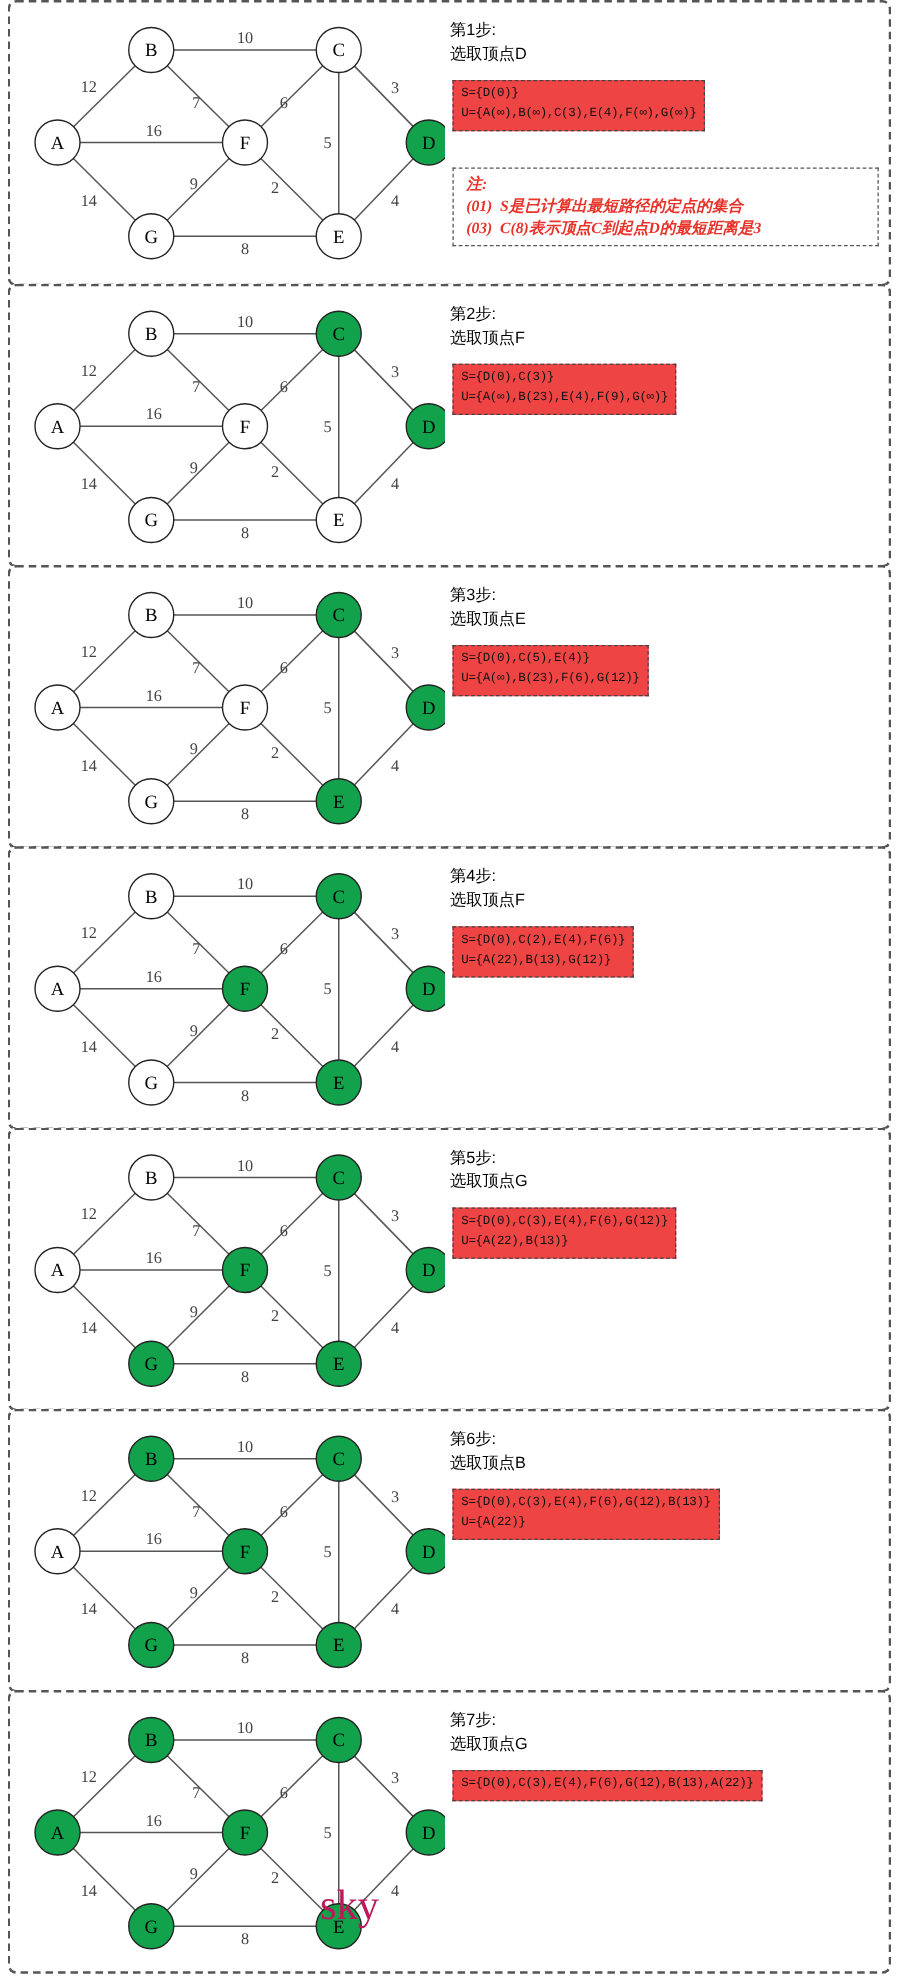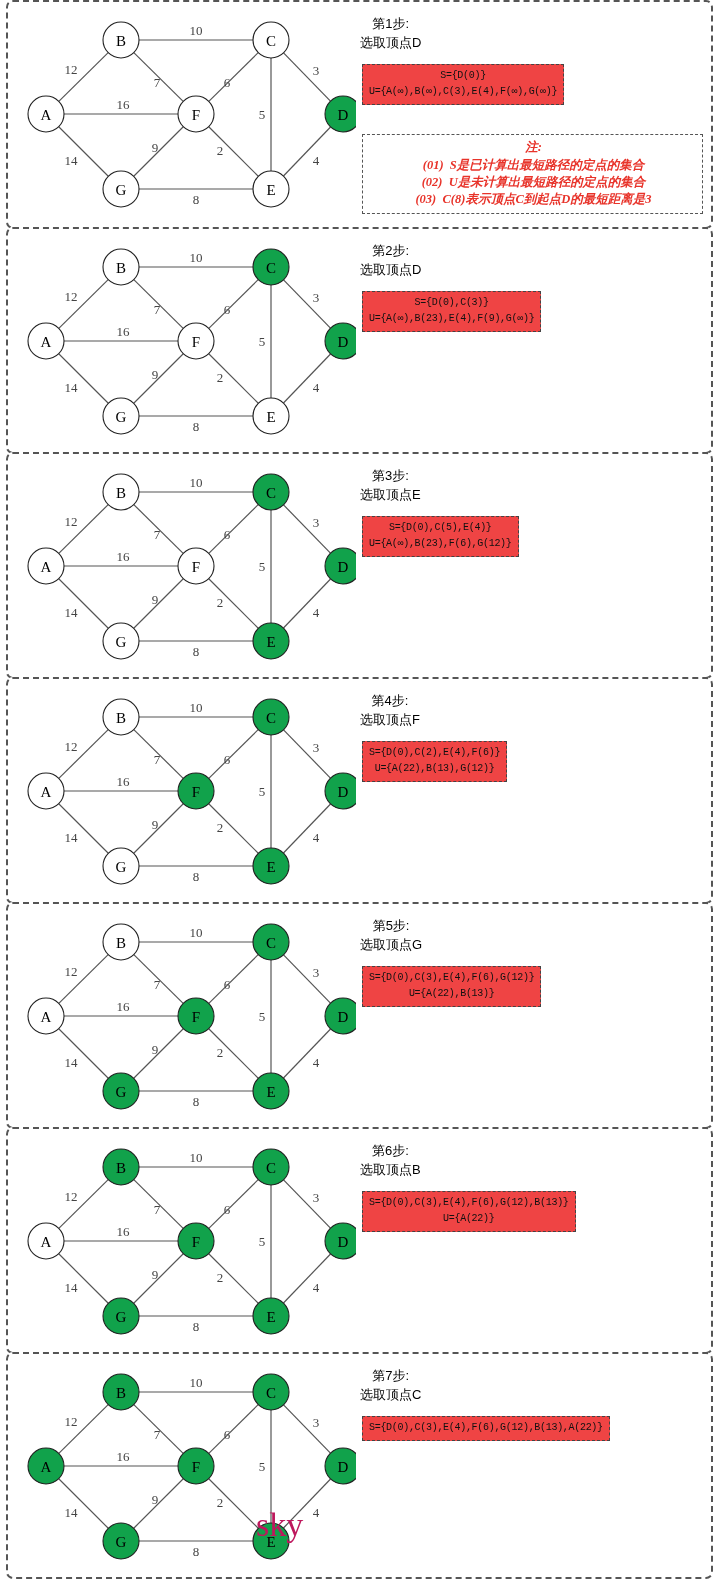--- a/index.html
+++ b/index.html
@@ -20,21 +20,21 @@
     border-radius:7px;
     background:#fff;
   }
   .step-panel + .step-panel{margin-top:-2px;}
 
   .panel-inner{position:relative;width:100%;height:100%;}
 
   .graph-wrap{position:absolute;left:0;top:0;width:348px;height:100%;}
   .graph-svg{position:absolute;left:0;top:0;}
 
-  .right-col{position:absolute;left:352px;top:0;right:0;bottom:0;text-align:center;}
+  .right-col{position:absolute;left:352px;top:0;right:0;bottom:0;}
 
   .step-title{
     position:absolute;
     left:0;top:12px;
     font-family:"Liberation Sans", sans-serif;
     font-size:13px;
     line-height:19px;
     white-space:pre-line;
     color:#000;
   }
@@ -143,21 +143,20 @@
             <text class="node-label" x="113" y="188" fill="#000">G</text>
           </svg>
         </div>
         <div class="right-col">
           <div class="step-title">第1步:
 选取顶点D</div>
           <div class="set-box" style="top: 62px;"><div>S={D(0)}</div><div>U={A(∞),B(∞),C(3),E(4),F(∞),G(∞)}</div></div>
           <div class="note-box" style="top: 132px;">
             <div class="note-title">注:</div>
             <div class="note-line">(01)  S是已计算出最短路径的定点的集合</div>
-            <div class="note-line">(02)  U是未计算出最短路径的定点的集合</div>
             <div class="note-line">(03)  C(8)表示顶点C到起点D的最短距离是3</div>
           </div>
         </div>
       </div>
     </div>
     <div class="step-panel" style="height: 227px;">
       <div class="panel-inner">
         <div class="graph-wrap">
           <svg class="graph-svg" width="348" height="222" viewBox="0 0 348 222">
             <line class="edge" x1="131" y1="38" x2="245" y2="38"></line>
@@ -195,21 +194,21 @@
             <circle class="node" cx="263" cy="187" r="18" fill="#ffffff" stroke="#222222"></circle>
             <text class="node-label" x="263" y="188" fill="#000">E</text>
             <circle class="node" cx="188" cy="112" r="18" fill="#ffffff" stroke="#222222"></circle>
             <text class="node-label" x="188" y="113" fill="#000">F</text>
             <circle class="node" cx="113" cy="187" r="18" fill="#ffffff" stroke="#222222"></circle>
             <text class="node-label" x="113" y="188" fill="#000">G</text>
           </svg>
         </div>
         <div class="right-col">
           <div class="step-title">第2步:
-选取顶点D</div>
+选取顶点F</div>
           <div class="set-box" style="top: 62px;"><div>S={D(0),C(3)}</div><div>U={A(∞),B(23),E(4),F(9),G(∞)}</div></div>
         </div>
       </div>
     </div>
     <div class="step-panel" style="height: 227px;">
       <div class="panel-inner">
         <div class="graph-wrap">
           <svg class="graph-svg" width="348" height="222" viewBox="0 0 348 222">
             <line class="edge" x1="131" y1="38" x2="245" y2="38"></line>
             <line class="edge" x1="50.813055790982084" y1="99.35778495289767" x2="100.18694420901792" y2="50.642215047102326"></line>
@@ -450,19 +449,19 @@
             <circle class="node" cx="263" cy="187" r="18" fill="#11a24b" stroke="#222222"></circle>
             <text class="node-label" x="263" y="188" fill="#000">E</text>
             <circle class="node" cx="188" cy="112" r="18" fill="#11a24b" stroke="#222222"></circle>
             <text class="node-label" x="188" y="113" fill="#000">F</text>
             <circle class="node" cx="113" cy="187" r="18" fill="#11a24b" stroke="#222222"></circle>
             <text class="node-label" x="113" y="188" fill="#000">G</text>
           </svg>
         </div>
         <div class="right-col">
           <div class="step-title">第7步:
-选取顶点C</div>
+选取顶点G</div>
           <div class="set-box" style="top: 62px;"><div>S={D(0),C(3),E(4),F(6),G(12),B(13),A(22)}</div></div>
         </div>
         <div class="watermark" style="left: 248px; top: 152px;">sky</div>
       </div>
     </div>
   </div>
 
 </body></html>

